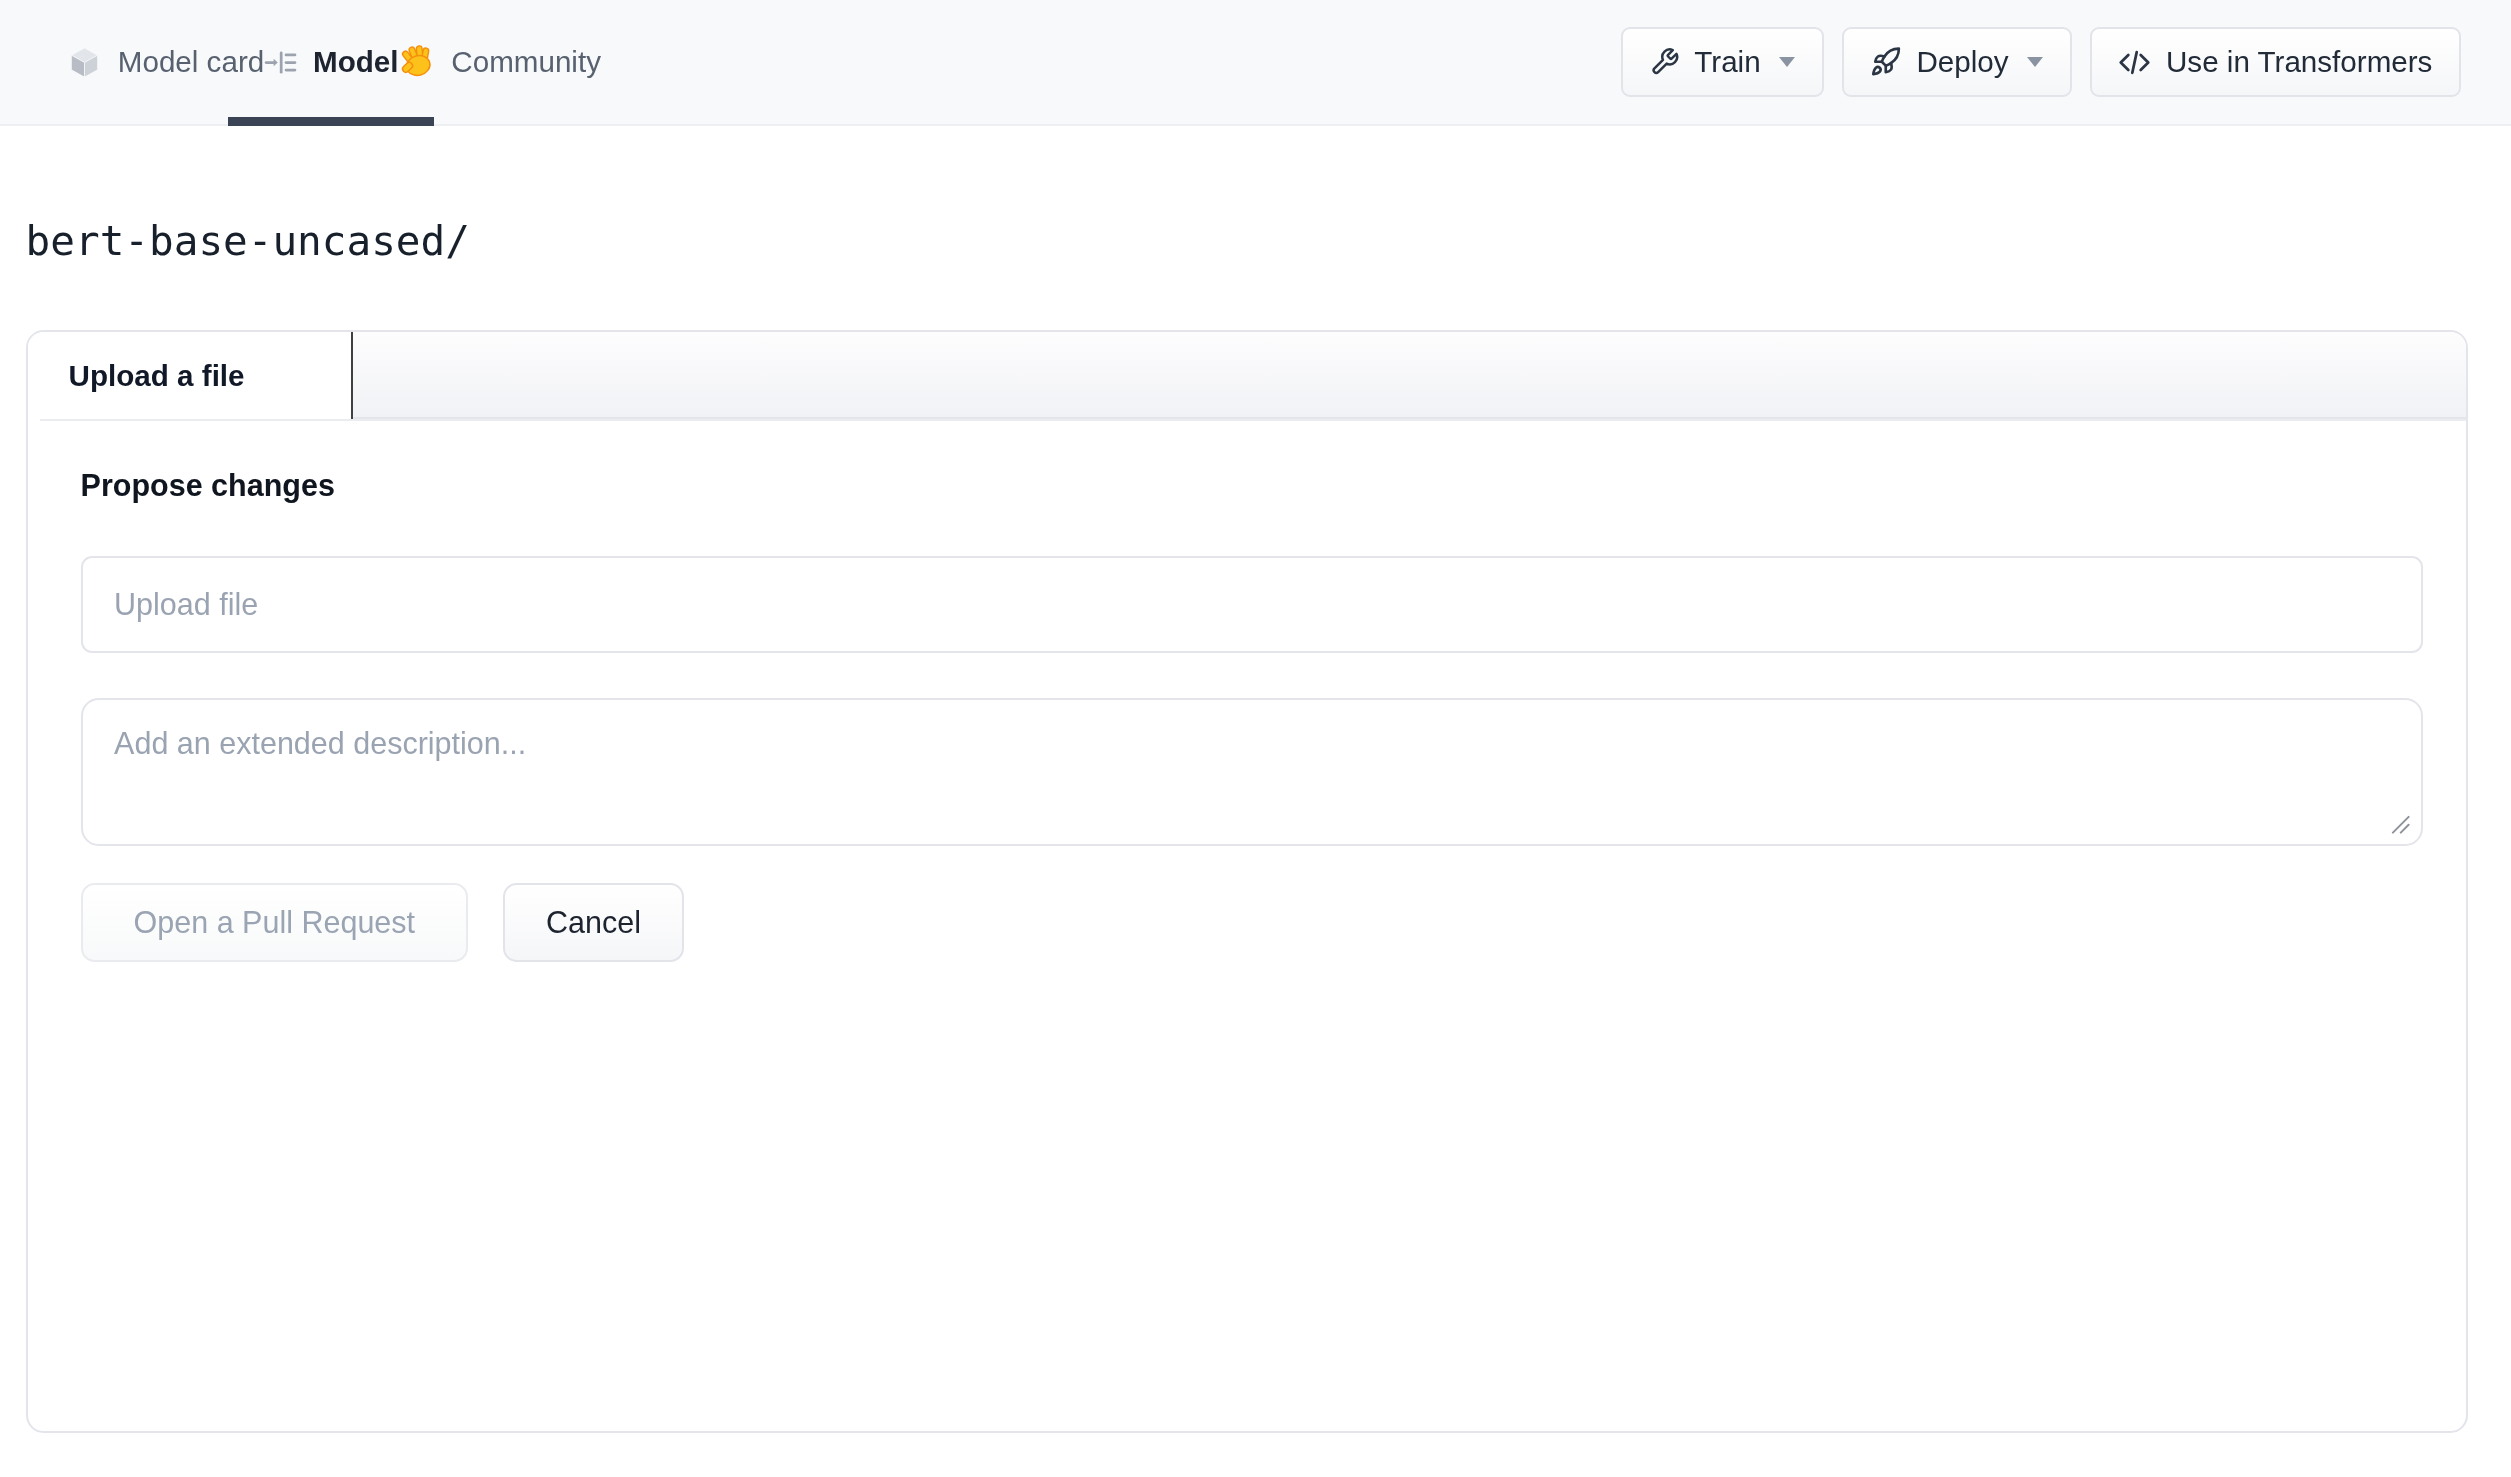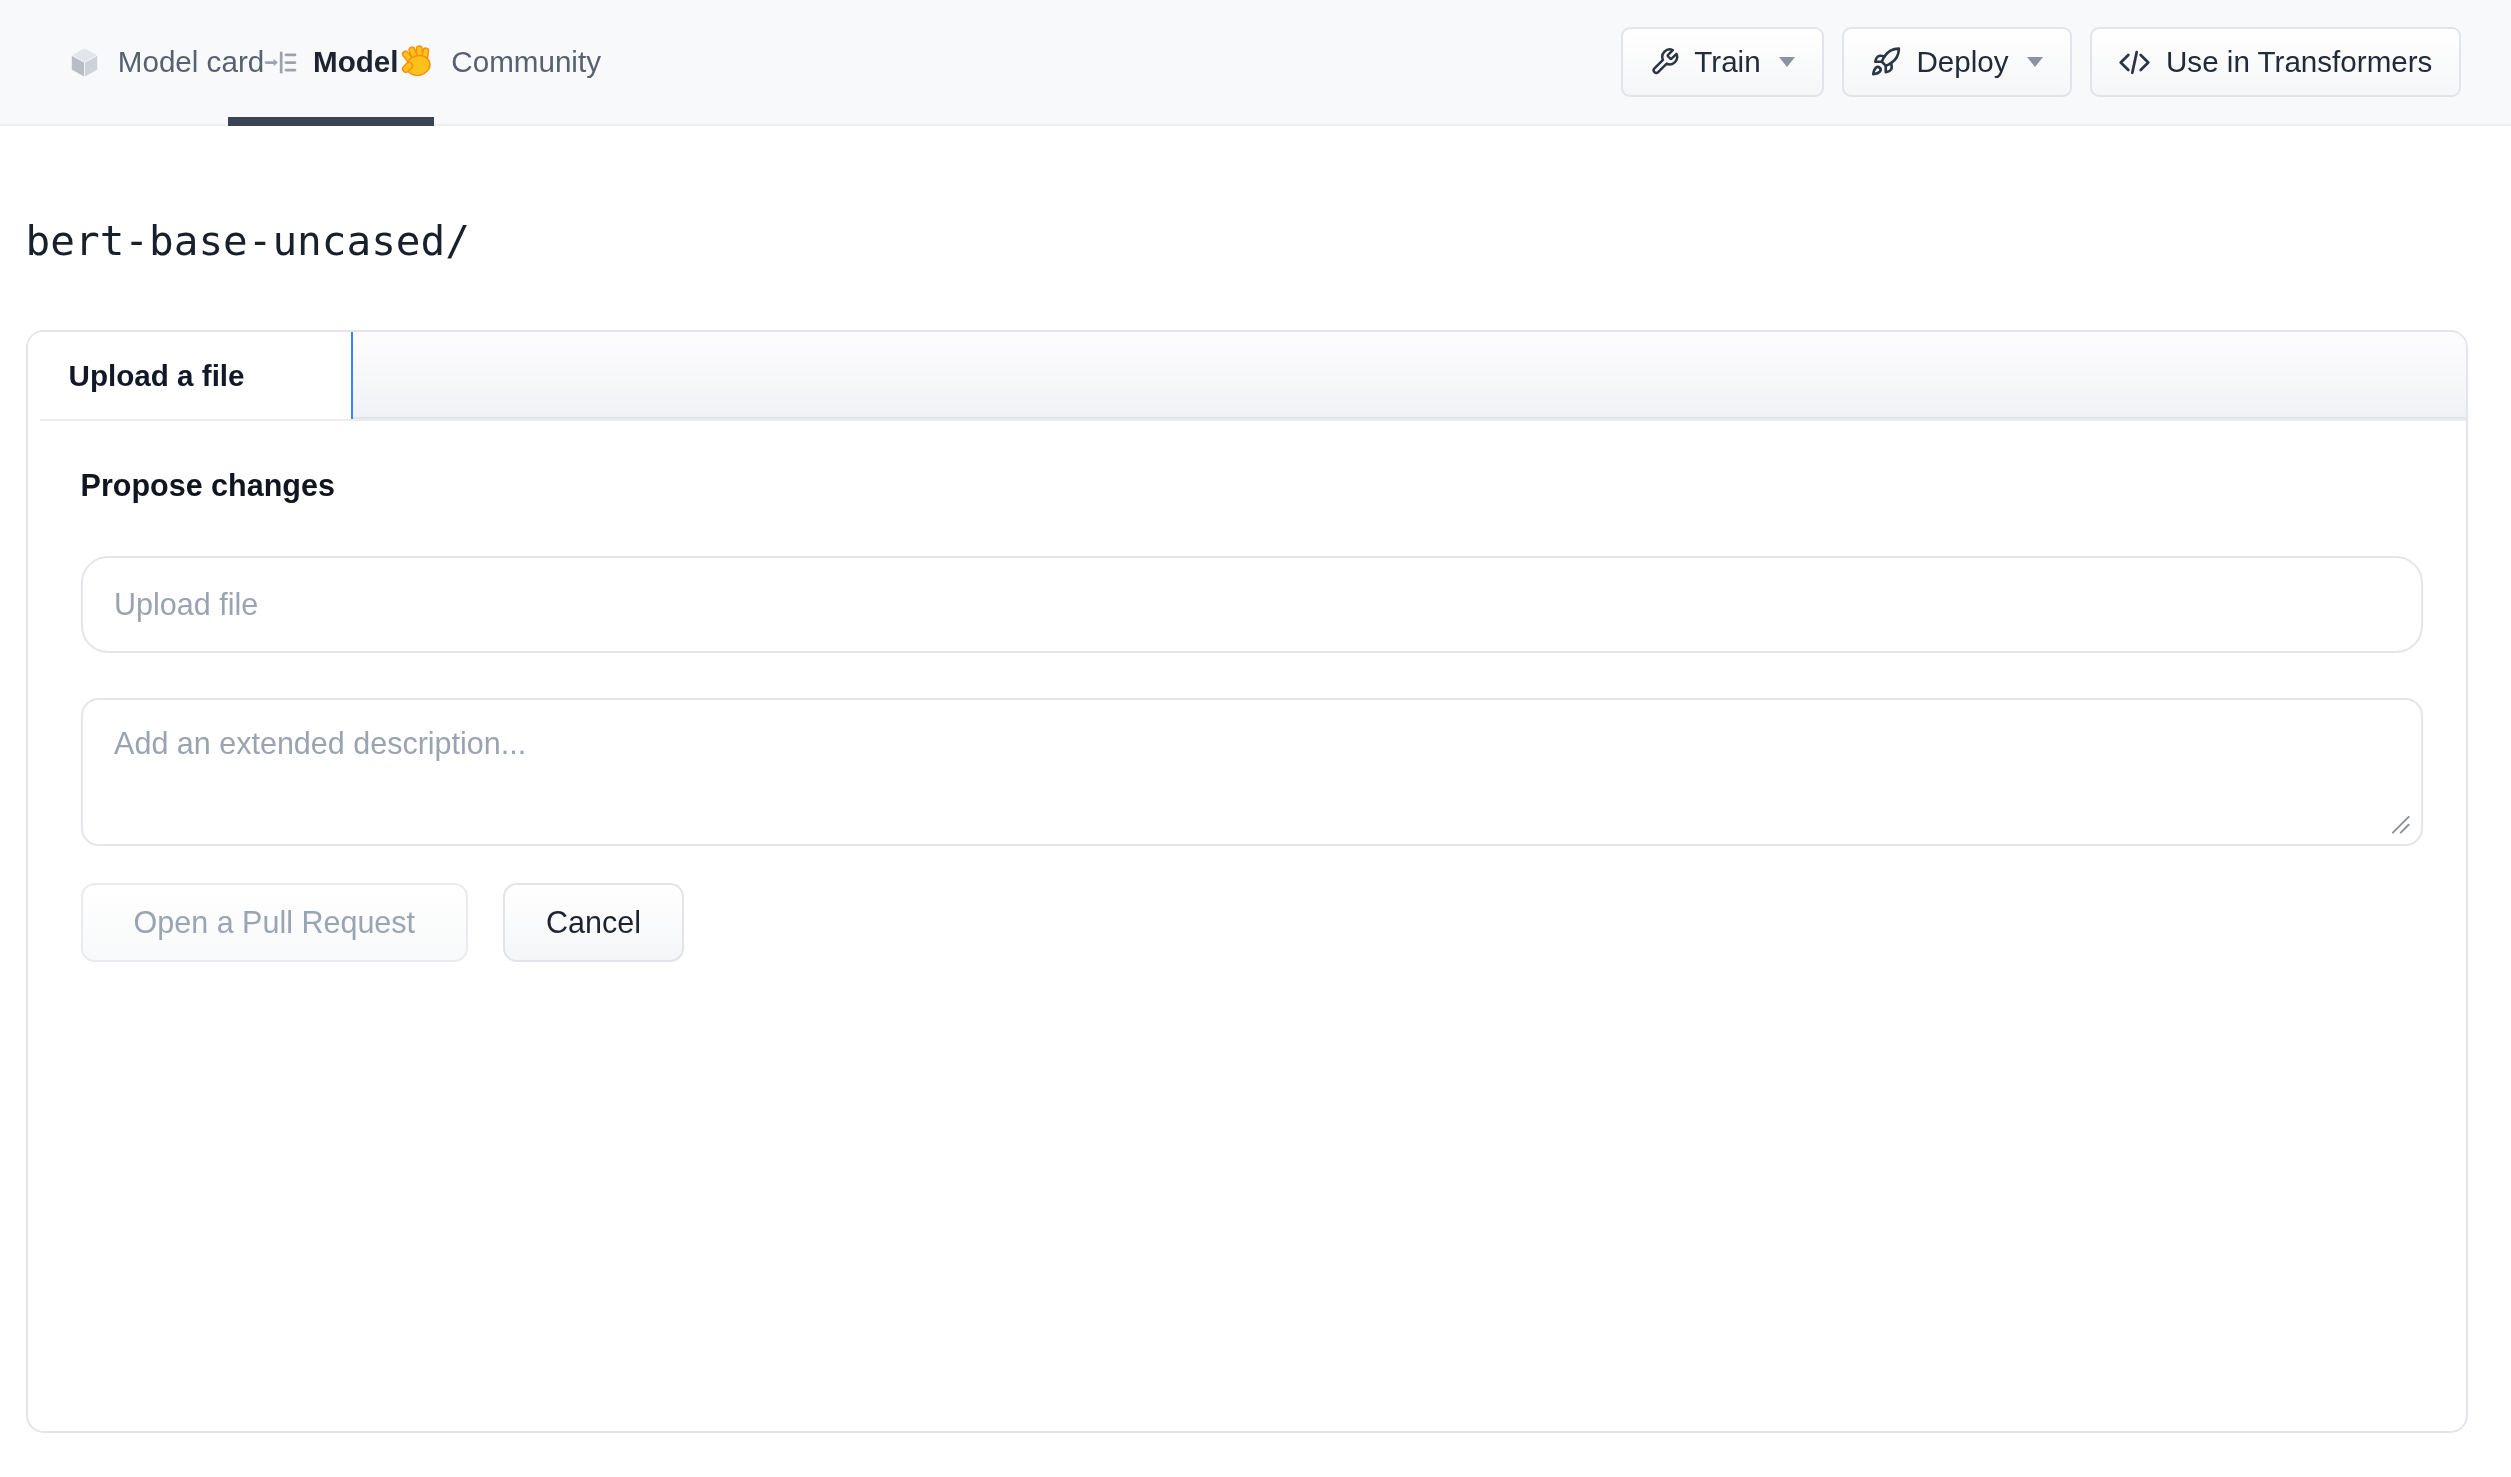--- a/index.html
+++ b/index.html
@@ -59,21 +59,21 @@
     margin:65px 0 0 25.6px;
     width:2442px; height:1103px;
     border:2px solid #e3e5ea; border-radius:17.7px;
     background:#fff;
     overflow:hidden;
     display:flex; flex-direction:column;
   }
   .tab-row { display:flex; height:87px; flex:0 0 87px; }
   .tab-active {
     width:325px; background:#ffffff;
-    border-right:2px solid #3b82f6;
+    border-right:2px solid #404040;
     display:flex; align-items:center; padding-left:41px;
     font-size:29.6px; font-weight:700; color:#111827; cursor:pointer;
   }
   .tab-rest {
     flex:1;
     background:linear-gradient(to bottom,#fdfdfe,#f1f2f5);
     border-bottom:2px solid #e3e5ea;
   }
   .dropzone {
     flex:0 0 398px;
@@ -83,21 +83,21 @@
   .propose {
     flex:1;
     border-top:2px solid #eaecf0;
     padding:45px 43px 0 41px;
     margin-left:12px;
   }
   .propose-heading { font-size:30.5px; font-weight:700; color:#10161f; line-height:39px; }
   .upload-input {
     display:block; margin-top:51px;
     width:100%; height:97px;
-    border:2px solid #e3e5ea; border-radius:27px;
+    border:2px solid #e3e5ea; border-radius:11px;
     padding:0 31.5px;
     font-size:30.5px; font-family:inherit; color:#111827;
     outline:none; background:#fff;
   }
   ::placeholder { color:#9aa3b1; opacity:1; }
   .desc-wrap { position:relative; margin-top:45px; }
   .desc-textarea {
     display:block; width:100%; height:148px;
     border:2px solid #e3e5ea; border-radius:17.7px;
     padding:25.6px 31.5px;

